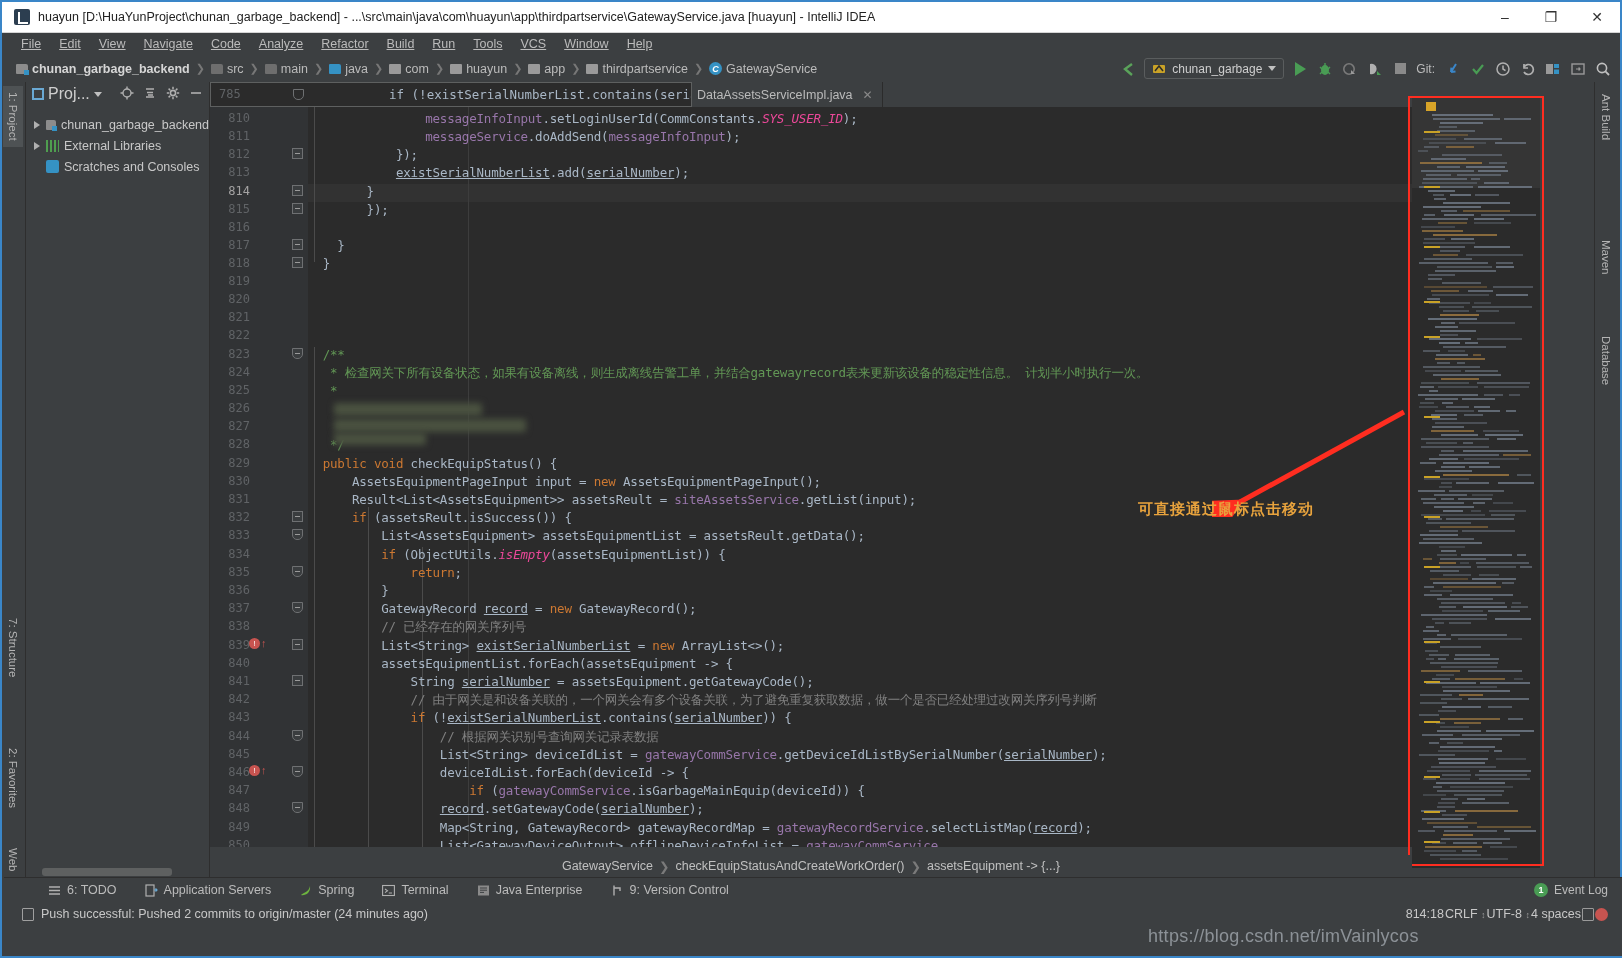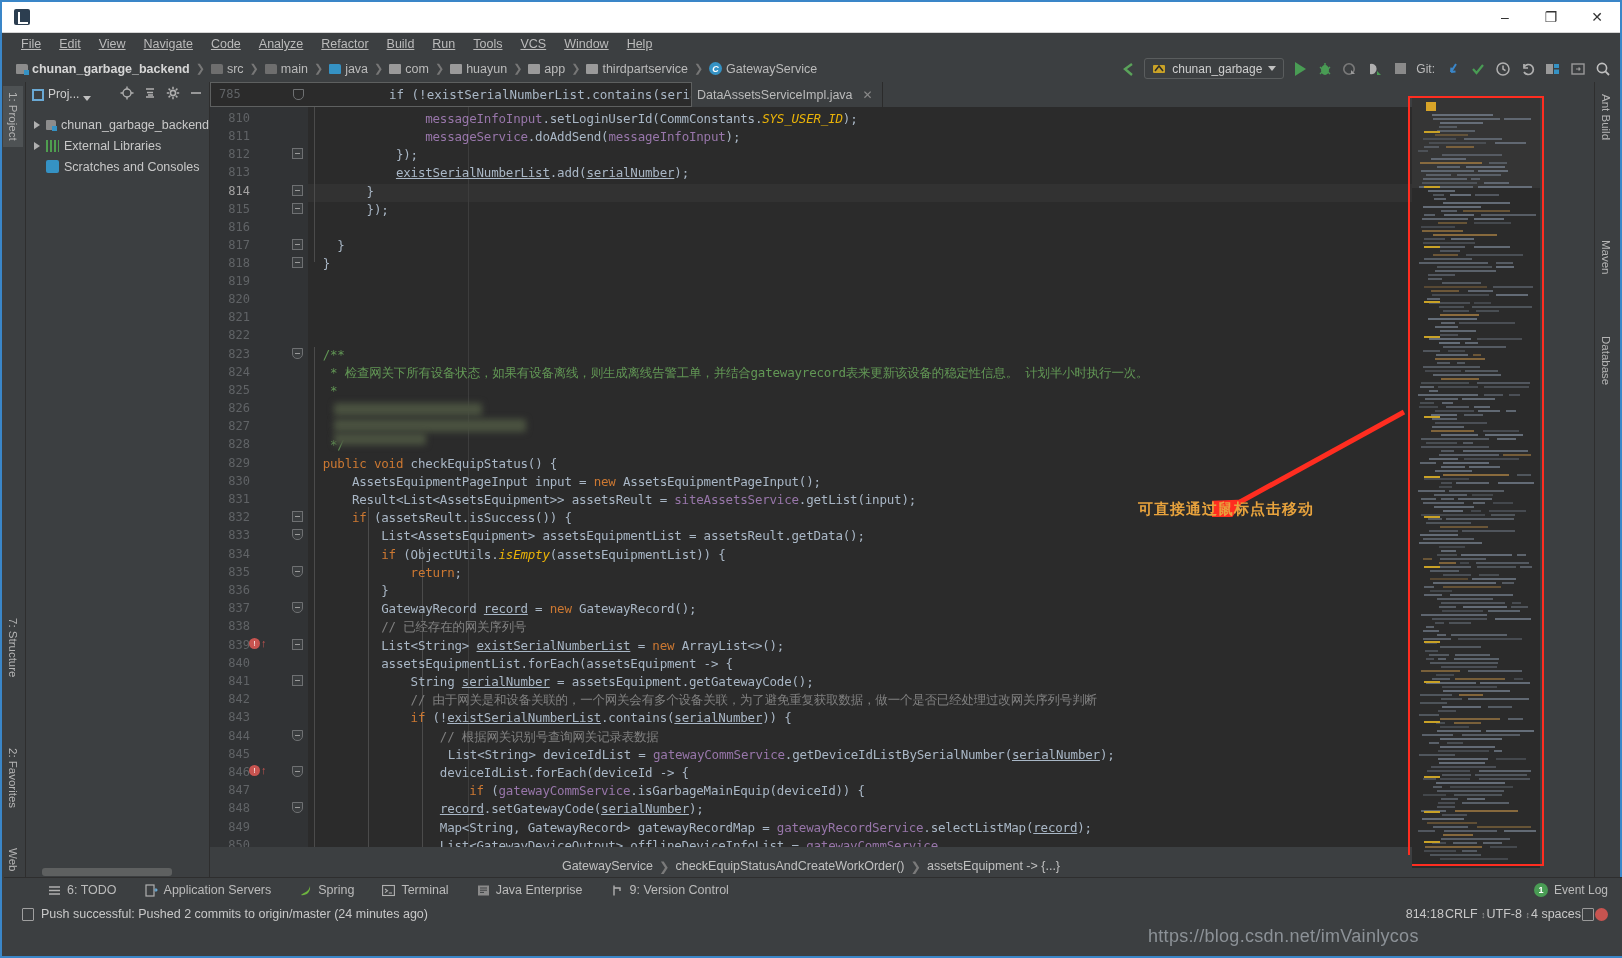--- a/index.html
+++ b/index.html
@@ -61,21 +61,21 @@
   .lstrip { position:absolute; left:2px; top:80px; width:22px; height:795px; background:#3c3f41;
             border-right:1px solid #2e2e2e;}
   .vtab { position:absolute; left:-1px; writing-mode:vertical-rl; font-size:11.5px; color:#b4b4b4;
           padding:6px 4px; white-space:nowrap; }
   .vtab.sel { background:#4e5254; }
 
   
   .projpanel { position:absolute; left:24px; top:80px; width:184px; height:795px; background:#3c3f41;
                border-right:1px solid #2e2e2e;}
   .pp-head { height:24px; display:flex; align-items:center; gap:8px; padding:0 6px; }
-  .pp-title { display:flex; align-items:flex-end; gap:4px; font-size:12px; color:#cfcfcf;}
+  .pp-title { display:flex; align-items:center; gap:4px; font-size:16px; color:#cfcfcf;}
   .pp-sq { width:12px;height:12px;border:2px solid #6aa9d4; background:#3c3f41;}
   .pp-icons { margin-left:auto; display:flex; gap:9px; align-items:center; color:#b0b0b0; font-size:13px;}
   .tree { padding-top:8px; }
   .trow { display:flex; align-items:center; gap:5px; height:21px; padding-left:8px; font-size:12.5px; color:#c8c8c8;}
   .arr { width:0;height:0;border-top:4px solid transparent;border-bottom:4px solid transparent;border-left:6px solid #b0b0b0; margin-right:1px;}
   .arr.hidden { visibility:hidden; }
   .ico-lib { width:13px;height:12px; display:inline-block; background:
       linear-gradient(90deg,#4f9e4f 0 2px,transparent 2px 4px,#4f9e4f 4px 6px,transparent 6px 8px,#4f9e4f 8px 10px,transparent 10px 12px,#4f9e4f 12px 13px);}
   .ico-scr { width:13px;height:13px; background:#3592c4; border-radius:2px; position:relative;}
 
@@ -89,21 +89,21 @@
   .fold.down{border-radius:0 0 5px 5px;}
   .marker { position:absolute; left:39px; display:flex; align-items:center; gap:1px; }
   .m-ov { width:11px;height:11px;border-radius:50%;background:#c75450;color:#fff;font-size:8px;line-height:11px;text-align:center;}
   .m-up { color:#c75450; font-size:11px; line-height:11px;}
   .curline { position:absolute; left:0; width:1202px; height:18px; background:#323232; }
 
   .codearea { position:absolute; left:98px; top:0; width:1104px; height:100%; }
   .cl { position:absolute; white-space:pre; font-family:"DejaVu Sans Mono", monospace; font-size:12.5px;
         color:#a9b7c6; letter-spacing:-0.2px;}
   .kw{color:#cc7832;} .cmt{color:#808080;}
-  .jdoc{color:#629755;} .fld{color:#9876aa;} .sfld{color:#eab308;font-style:italic;} .und{text-decoration:underline;}
+  .jdoc{color:#629755;} .fld{color:#9876aa;} .sfld{color:#ec4899;font-style:italic;} .und{text-decoration:underline;}
 
   .indent-guide { position:absolute; width:1px; background:#4b4b4b; }
   .ruler { position:absolute; top:0; width:1px; height:100%; background:#3d3d3d;}
 
   .blur-blk { position:absolute; background:#4a5240; filter:blur(3px); border-radius:2px; }
 
   
   .minimap { position:absolute; left:1410px; top:94px; width:128px; height:772px; background:#2b2b2b; overflow:hidden;}
   .mm-line { position:absolute; height:2px; background:#707a87; opacity:.75;}
   .mm-acc  { position:absolute; height:2px; background:#a07a42;}
@@ -151,20 +151,21 @@
   .wm { position:absolute; left:1146px; top:924px; font-size:18px; color:#9aa0a6; opacity:.85;
         font-family:"Liberation Sans", sans-serif; white-space:nowrap; letter-spacing:.3px;}
 </style>
 </head>
 <body>
 
 <div id="app">
 
   <div class="titlebar">
     <div class="tb-logo"></div>
+    <div class="tb-title">huayun [D:\HuaYunProject\chunan_garbage_backend] - ...\src\main\java\com\huayun\app\thirdpartservice\GatewayService.java [huayun] - IntelliJ IDEA</div>
     <div class="tb-ctrls">
       <div class="tb-btn">–</div>
       <div class="tb-btn">❐</div>
       <div class="tb-btn">✕</div>
     </div>
   </div>
 
   <div class="menubar">
     <div class="menu-item"><u>File</u></div>
     <div class="menu-item"><u>Edit</u></div>
@@ -501,21 +502,21 @@
       <div class="cl" style="top:458px; left:0;">              <span class="kw">return</span>;</div>
       <div class="cl" style="top:476px; left:0;">          }</div>
       <div class="cl" style="top:494px; left:0;">          GatewayRecord <span class="und">record</span> = <span class="kw">new</span> GatewayRecord();</div>
       <div class="cl cmt" style="top:512px; left:0;">          // 已经存在的网关序列号</div>
       <div class="cl" style="top:531px; left:0;">          List&lt;String&gt; <span class="und">existSerialNumberList</span> = <span class="kw">new</span> ArrayList&lt;&gt;();</div>
       <div class="cl" style="top:567px; left:0;">              String <span class="und">serialNumber</span> = assetsEquipment.getGatewayCode();</div>
       <div class="cl" style="top:549px; left:0;">          assetsEquipmentList.forEach(assetsEquipment -&gt; {</div>
       <div class="cl cmt" style="top:585px; left:0;">              // 由于网关是和设备关联的，一个网关会有多个设备关联，为了避免重复获取数据，做一个是否已经处理过改网关序列号判断</div>
       <div class="cl" style="top:603px; left:0;">              <span class="kw">if</span> (!<span class="und">existSerialNumberList</span>.contains(<span class="und">serialNumber</span>)) {</div>
       <div class="cl cmt" style="top:622px; left:0;">                  // 根据网关识别号查询网关记录表数据</div>
-      <div class="cl" style="top:640px; left:8px;">                  List&lt;String&gt; deviceIdList = <span class="fld">gatewayCommService</span>.getDeviceIdListBySerialNumber(<span class="und">serialNumber</span>);</div>
+      <div class="cl" style="top:640px; left:0;">                  List&lt;String&gt; deviceIdList = <span class="fld">gatewayCommService</span>.getDeviceIdListBySerialNumber(<span class="und">serialNumber</span>);</div>
       <div class="cl" style="top:658px; left:0;">                  deviceIdList.forEach(deviceId -&gt; {</div>
       <div class="cl" style="top:676px; left:0;">                      <span class="kw">if</span> (<span class="fld">gatewayCommService</span>.isGarbageMainEquip(deviceId)) {</div>
       <div class="cl" style="top:694px; left:0;">                  <span class="und">record</span>.setGatewayCode(<span class="und">serialNumber</span>);</div>
       <div class="cl" style="top:713px; left:0;">                  Map&lt;String, GatewayRecord&gt; gatewayRecordMap = <span class="fld">gatewayRecordService</span>.selectListMap(<span class="und">record</span>);</div>
       <div class="cl" style="top:731px; left:0;">                  List&lt;GatewayDeviceOutput&gt; offlineDeviceInfoList = <span class="fld">gatewayCommService</span>...</div>
 
       <div class="blur-blk" style="left:26px; top:296px; width:148px; height:13px;"></div>
       <div class="blur-blk" style="left:26px; top:312px; width:192px; height:13px;"></div>
       <div class="blur-blk" style="left:26px; top:326px; width:92px;  height:12px;"></div>
     </div>

